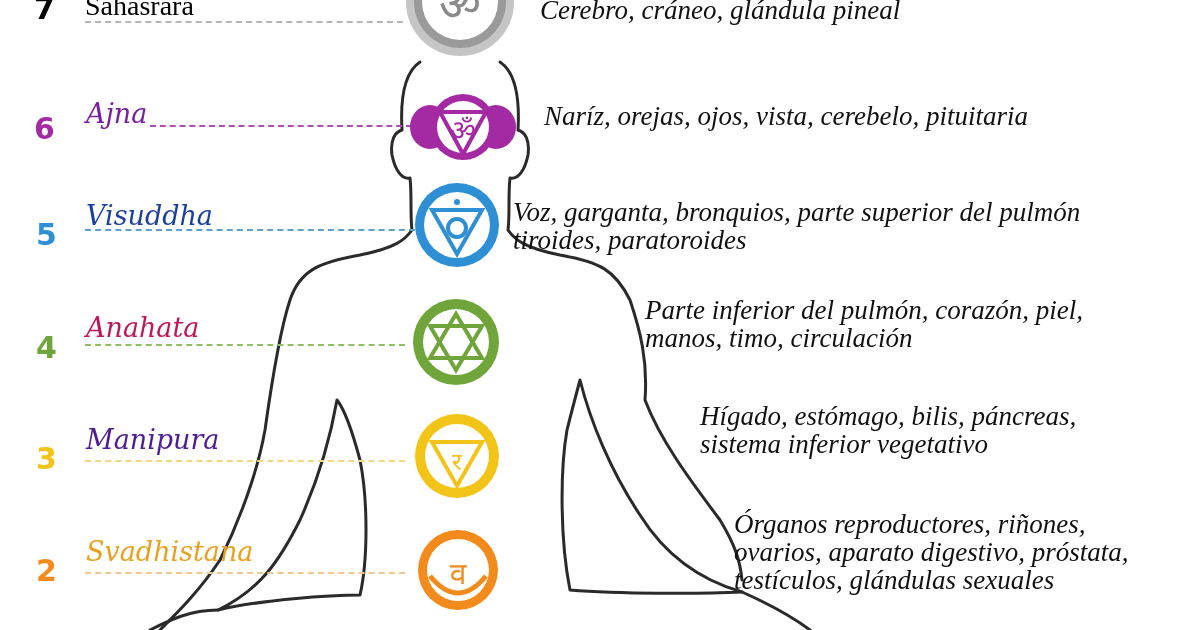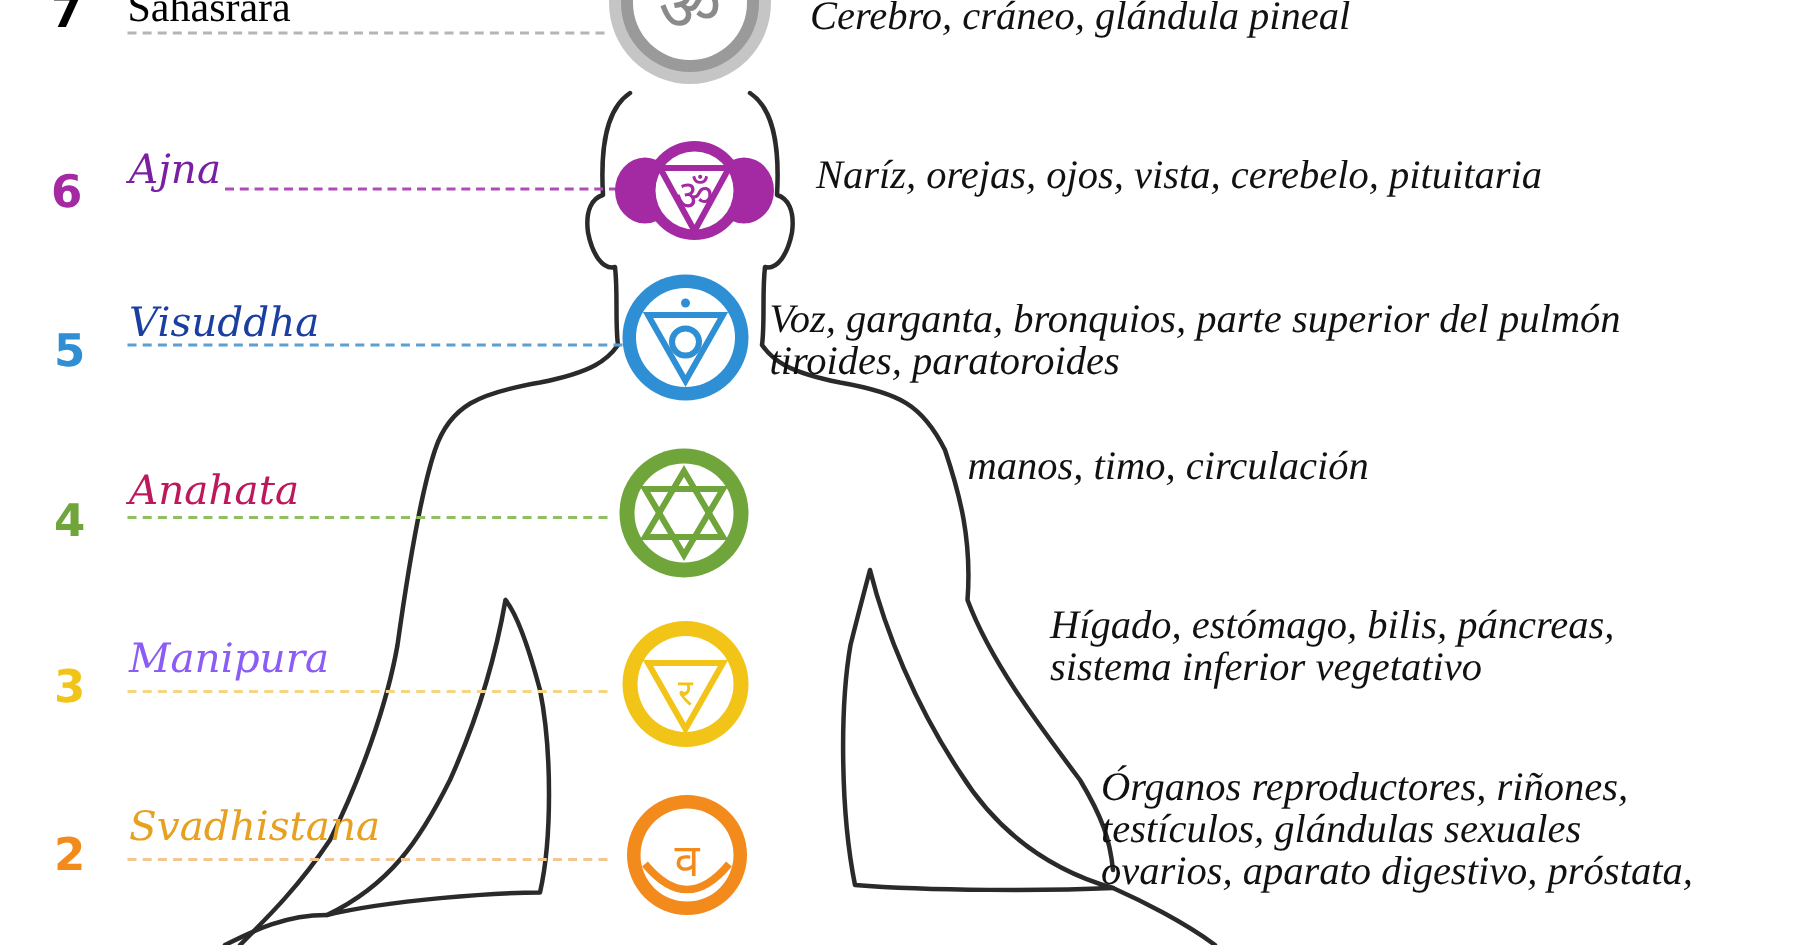--- a/index.html
+++ b/index.html
@@ -102,25 +102,26 @@
   <div class="num" style="left:36px;top:333px;color:#6fa53a;">4</div>
   <div class="name" style="left:86px;top:314px;color:#be185d;">Anahata</div>
   <div class="dash" style="left:85px;top:344px;width:320px;border-color:#8fbf60;"></div>
   <svg class="chakra" style="left:412px;top:298px;" width="88" height="88" viewBox="0 0 88 88">
     <circle cx="44" cy="44" r="43" fill="#6fa53a"></circle>
     <circle cx="44" cy="44" r="33" fill="#fff"></circle>
     <polygon points="44,16 70,60 18,60" fill="none" stroke="#6fa53a" stroke-width="4"></polygon>
     <polygon points="44,72 70,28 18,28" fill="none" stroke="#6fa53a" stroke-width="4"></polygon>
   </svg>
   <div class="desc" style="left:645px;top:296px;">
+    <div>Parte inferior del pulmón, corazón, piel,</div>
     <div>manos, timo, circulación</div>
   </div>
 
   <div class="num" style="left:36px;top:444px;color:#f2c417;">3</div>
-  <div class="name" style="left:86px;top:426px;color:#8b5cf6;">Manipura</div>
+  <div class="name" style="left:86px;top:426px;color:#4c1d95;">Manipura</div>
   <div class="dash" style="left:85px;top:460px;width:320px;border-color:#f5d580;"></div>
   <svg class="chakra" style="left:414px;top:410px;" width="86" height="92" viewBox="0 0 86 92">
     <circle cx="43" cy="46" r="42" fill="#f2c417"></circle>
     <circle cx="43" cy="46" r="32" fill="#fff"></circle>
     <polygon points="18,32 68,32 43,76" fill="none" stroke="#f2c417" stroke-width="4"></polygon>
     <text x="43" y="60" font-size="24" text-anchor="middle" fill="#f2c417" font-family="DejaVu Sans, sans-serif">र</text>
   </svg>
   <div class="desc" style="left:700px;top:402px;">
     <div>Hígado, estómago, bilis, páncreas,</div>
     <div>sistema inferior vegetativo</div>
@@ -130,17 +131,17 @@
   <div class="name" style="left:86px;top:538px;color:#e8a020;text-align:center;">Svadhistana</div>
   <div class="dash" style="left:85px;top:572px;width:320px;border-color:#f5c590;"></div>
   <svg class="chakra" style="left:416px;top:524px;" width="84" height="92" viewBox="0 0 84 92">
     <circle cx="42" cy="46" r="40" fill="#f28a1c"></circle>
     <circle cx="42" cy="46" r="31" fill="#fff"></circle>
     <path d="M14 52 Q42 86 70 52" fill="none" stroke="#f28a1c" stroke-width="5"></path>
     <text x="42" y="60" font-size="30" text-anchor="middle" fill="#f28a1c" font-family="DejaVu Sans, sans-serif">व</text>
   </svg>
   <div class="desc" style="left:734px;top:510px;">
     <div>Órganos reproductores, riñones,</div>
+    <div>ovarios, aparato digestivo, próstata,</div>
     <div>testículos, glándulas sexuales</div>
-    <div>ovarios, aparato digestivo, próstata,</div>
   </div>
 
 </div>
 
 </body></html>

